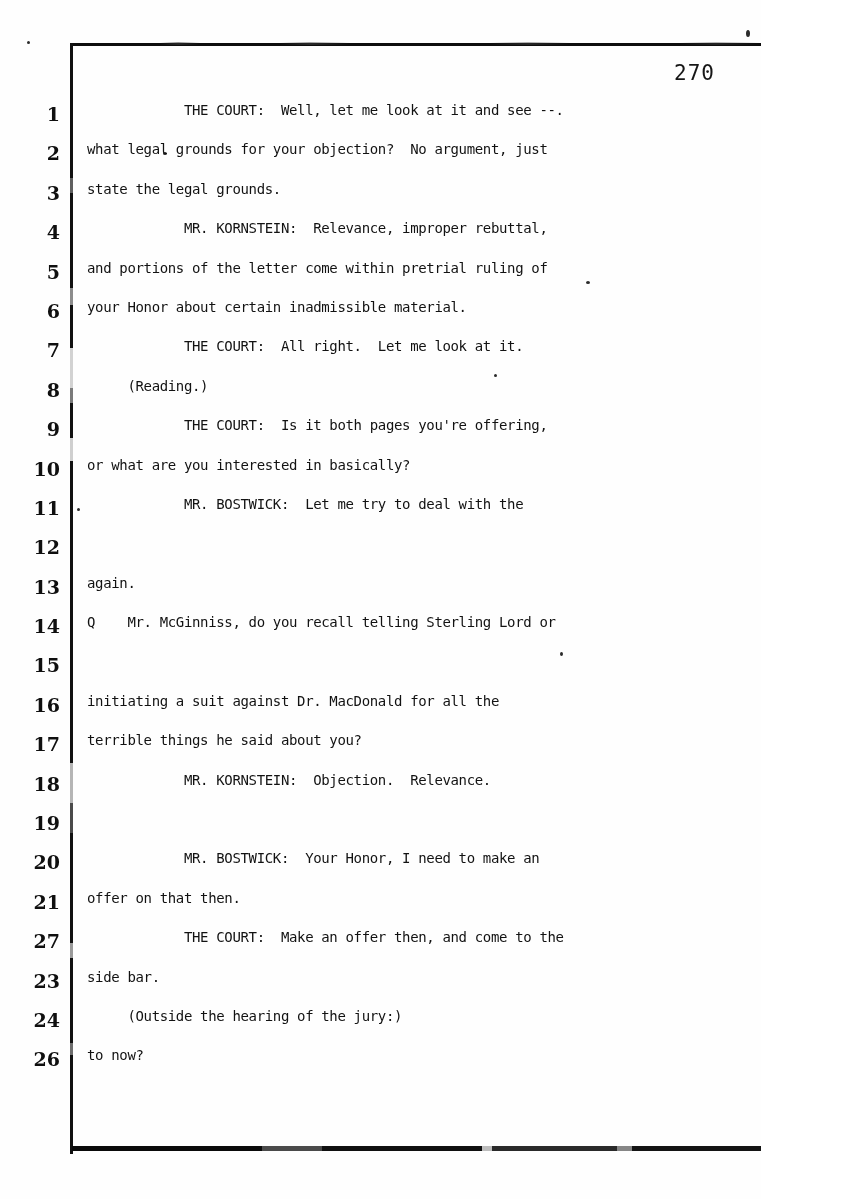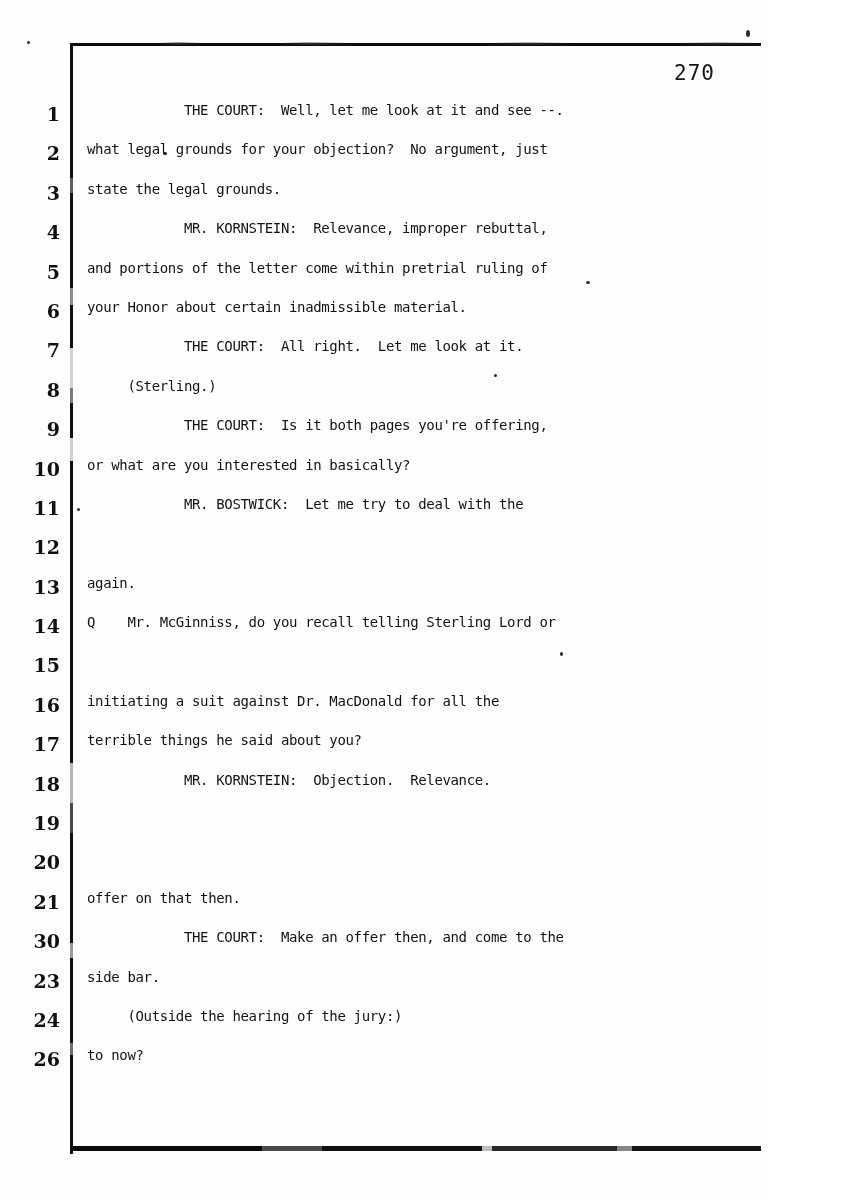--- a/index.html
+++ b/index.html
@@ -231,21 +231,21 @@
     <div class="tline">
       <span class="lnum">6</span>
       <span class="ltext">your Honor about certain inadmissible material.</span>
     </div>
     <div class="tline">
       <span class="lnum">7</span>
       <span class="ltext">            THE COURT:  All right.  Let me look at it.</span>
     </div>
     <div class="tline">
       <span class="lnum">8</span>
-      <span class="ltext">     (Sterling.)</span>
+      <span class="ltext">     (Reading.)</span>
     </div>
     <div class="tline">
       <span class="lnum">9</span>
       <span class="ltext">            THE COURT:  Is it both pages you're offering,</span>
     </div>
     <div class="tline">
       <span class="lnum">10</span>
       <span class="ltext">or what are you interested in basically?</span>
     </div>
     <div class="tline">
@@ -276,27 +276,28 @@
     </div>
     <div class="tline">
       <span class="lnum">18</span>
       <span class="ltext">            MR. KORNSTEIN:  Objection.  Relevance.</span>
     </div>
     <div class="tline">
       <span class="lnum">19</span>
     </div>
     <div class="tline">
       <span class="lnum">20</span>
+      <span class="ltext">            MR. BOSTWICK:  Your Honor, I need to make an</span>
     </div>
     <div class="tline">
       <span class="lnum">21</span>
       <span class="ltext">offer on that then.</span>
     </div>
     <div class="tline">
-      <span class="lnum">30</span>
+      <span class="lnum">27</span>
       <span class="ltext">            THE COURT:  Make an offer then, and come to the</span>
     </div>
     <div class="tline">
       <span class="lnum">23</span>
       <span class="ltext">side bar.</span>
     </div>
     <div class="tline">
       <span class="lnum">24</span>
       <span class="ltext">     (Outside the hearing of the jury:)</span>
     </div>

